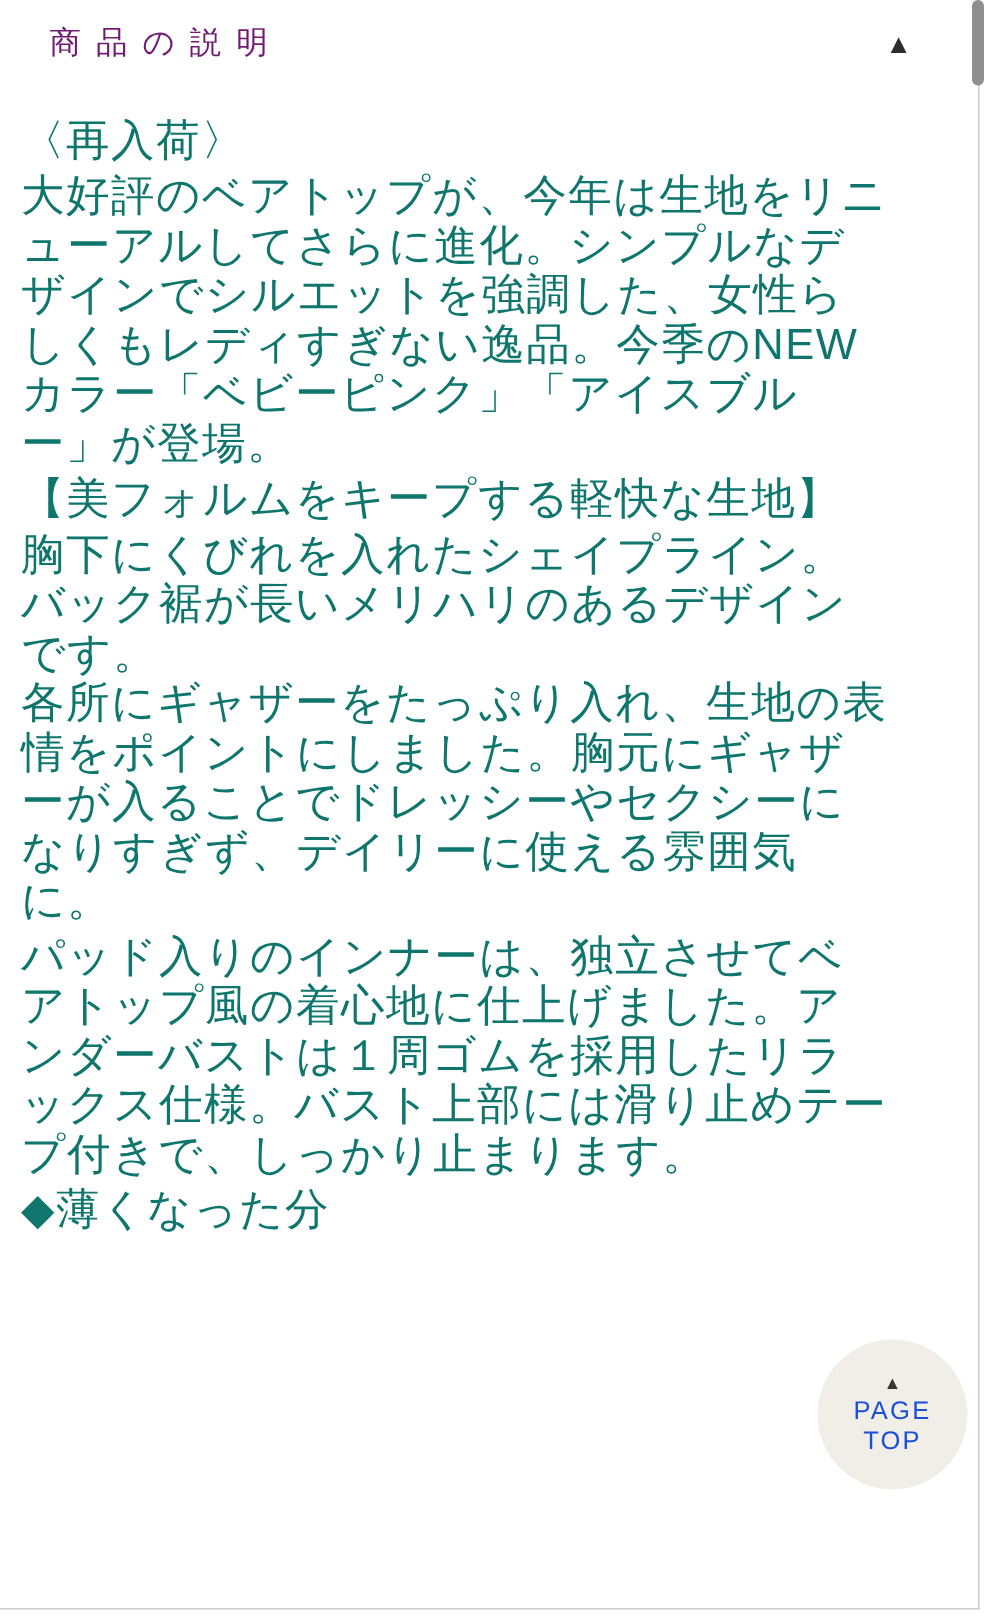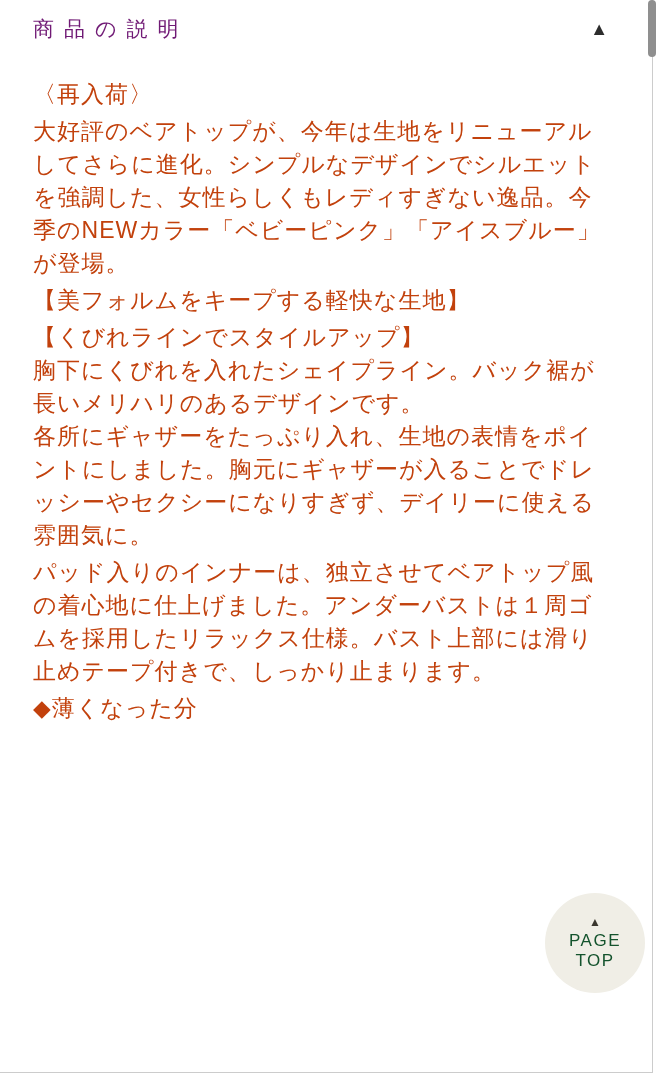--- a/index.html
+++ b/index.html
@@ -38,26 +38,26 @@
     color: #701a75;
     line-height: 26px;
   }
   .collapse-icon {
     font-size: 18px;
     color: #2d2d2d;
     line-height: 1;
   }
   .desc-body {
     box-sizing: content-box;
-    padding: 0 0 0 33px;
+    padding: 0 0 0 14px;
     width: 578px;
-    font-size: 23px;
+    font-size: 29px;
     line-height: 33px;
     letter-spacing: 1px;
-    color: #c2410c;
+    color: #0f766e;
   }
   .restock { margin-top: 36px; }
   .para { margin-top: 4px; }
   .p-head, .p-body {
     display: block;
     white-space: pre-line;
   }
   .scrollbar-thumb {
     position: absolute;
     top: 0;
@@ -87,21 +87,21 @@
   }
   .pt-arrow {
     font-size: 12px;
     color: #3a362e;
     line-height: 1;
   }
   .pt-label {
     font-size: 17px;
     letter-spacing: 1.5px;
     line-height: 20px;
-    color: #14532d;
+    color: #1d4ed8;
     white-space: pre-line;
     text-align: center;
   }
 </style>
 </head>
 <body>
 
 <div class="panel">
 
   <div class="desc-header">
@@ -114,21 +114,20 @@
 
     <div class="para">
       <span class="p-body">大好評のベアトップが、今年は生地をリニューアルしてさらに進化。シンプルなデザインでシルエットを強調した、女性らしくもレディすぎない逸品。今季のNEWカラー「ベビーピンク」「アイスブルー」が登場。</span>
     </div>
 
     <div class="para">
       <span class="p-head">【美フォルムをキープする軽快な生地】</span>
     </div>
 
     <div class="para">
-      <span class="p-head">【くびれラインでスタイルアップ】</span>
       <span class="p-body">胸下にくびれを入れたシェイプライン。バック裾が長いメリハリのあるデザインです。
 各所にギャザーをたっぷり入れ、生地の表情をポイントにしました。胸元にギャザーが入ることでドレッシーやセクシーになりすぎず、デイリーに使える雰囲気に。</span>
     </div>
 
     <div class="para">
       <span class="p-body">パッド入りのインナーは、独立させてベアトップ風の着心地に仕上げました。アンダーバストは１周ゴムを採用したリラックス仕様。バスト上部には滑り止めテープ付きで、しっかり止まります。</span>
     </div>
 
     <div class="para">
       <span class="p-head">◆薄くなった分</span>

